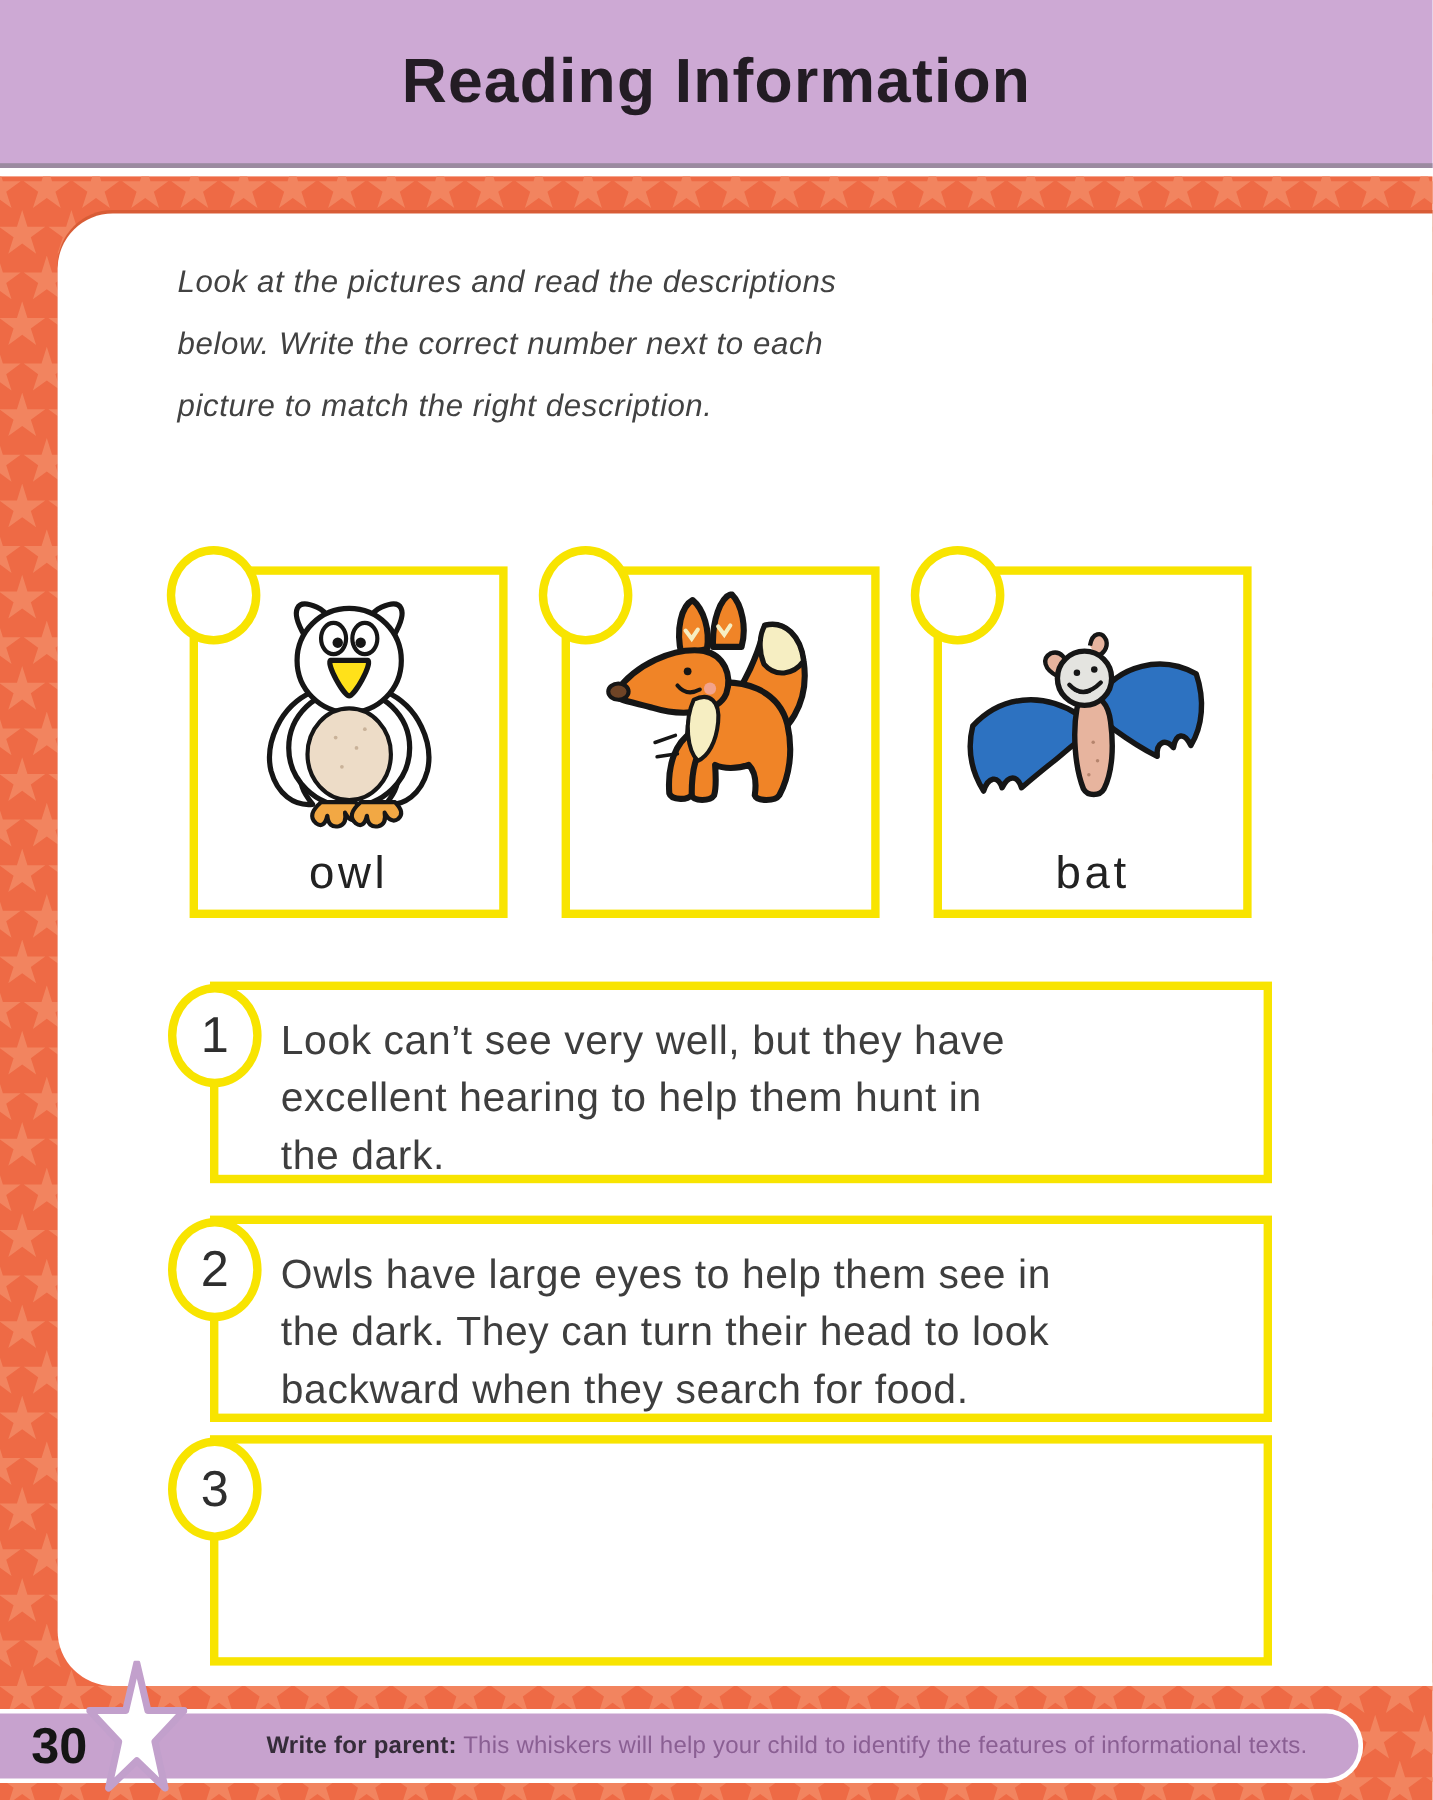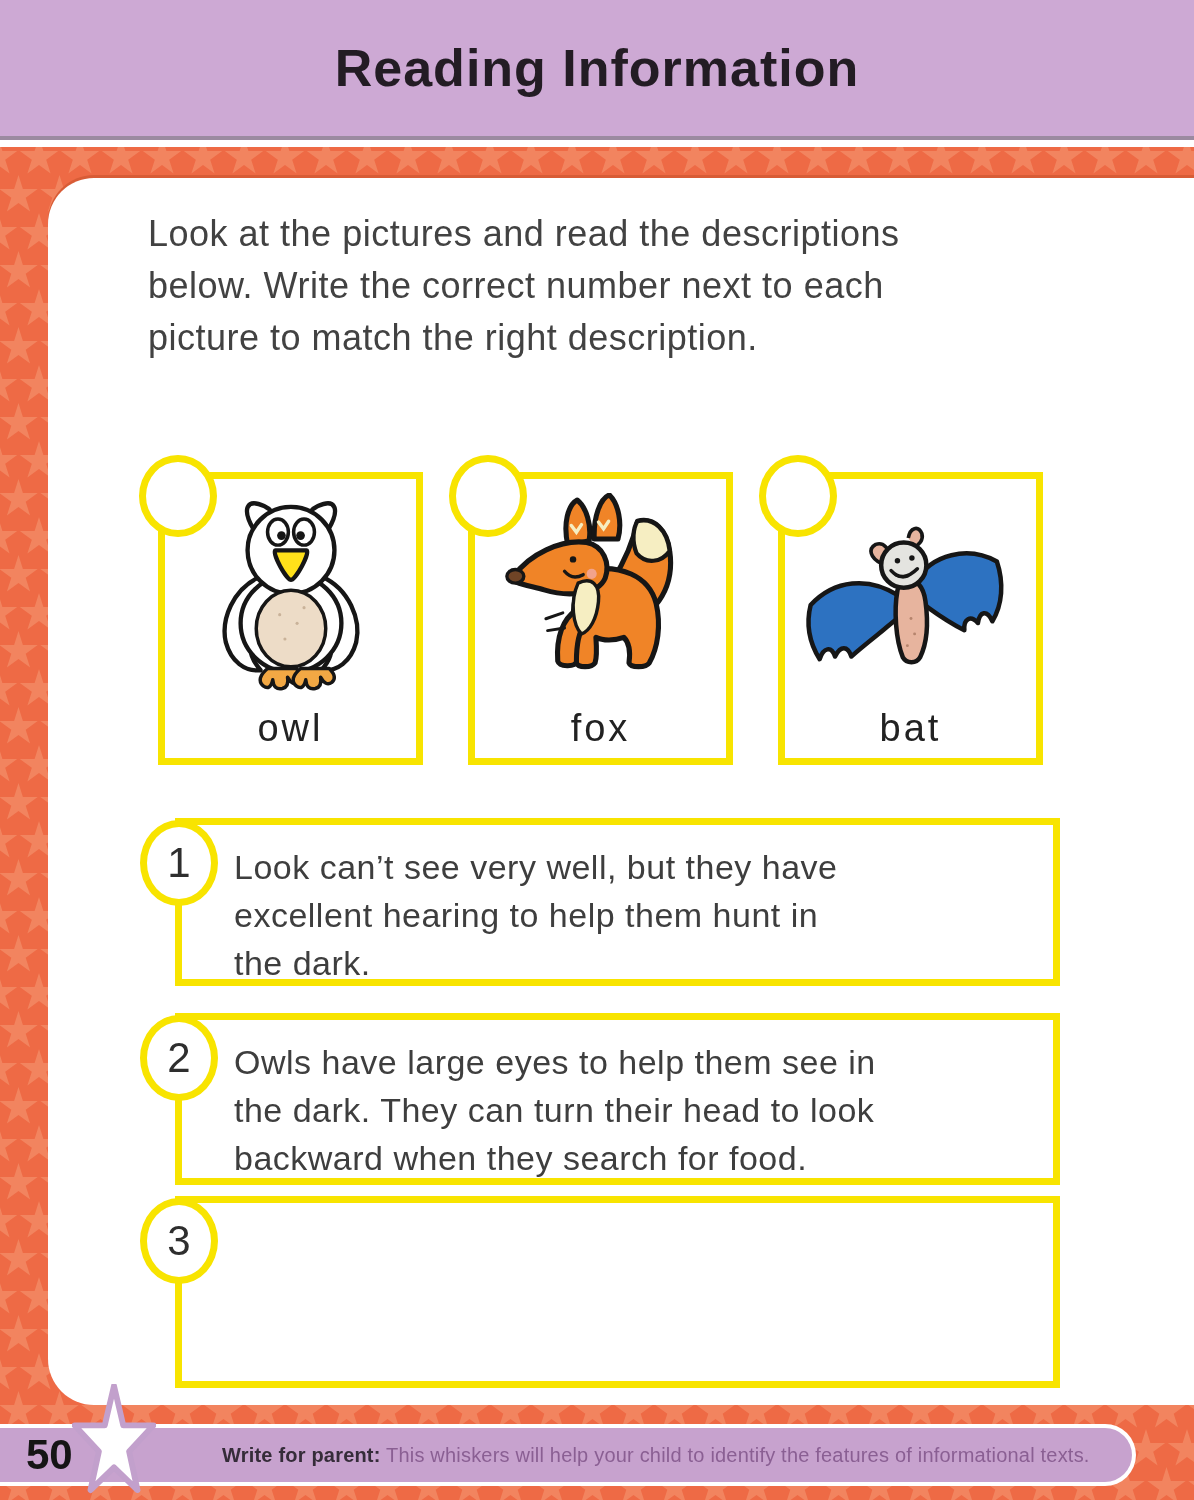--- a/index.html
+++ b/index.html
@@ -14,21 +14,21 @@
   
   .star-bg{position:absolute;left:0;top:147px;width:1194px;height:1353px;background:#ee6a45;overflow:hidden;}
   .star{position:absolute;width:40px;height:40px;background:#f2845f;
         clip-path:polygon(50% 0%,61% 35%,98% 35%,68% 57%,79% 91%,50% 70%,21% 91%,32% 57%,2% 35%,39% 35%);}
 
   
   .content-card{position:absolute;left:48px;top:178px;width:1146px;height:1227px;background:#fff;
                 border-radius:46px 0 0 46px;box-shadow:0 -3px 0 #d85c36;}
 
   .instructions{position:absolute;left:100px;top:30px;width:930px;margin:0;
-                font-size:36px;line-height:52px;letter-spacing:.5px;color:#424242;white-space:pre-line;}
+                font-size:26px;line-height:52px;letter-spacing:.5px;color:#424242;white-space:pre-line;font-style:italic;}
 
   .activity-title{position:absolute;left:110px;top:176px;width:885px;margin:0;text-align:center;
                   font-size:57px;font-weight:700;letter-spacing:1px;color:#262026;}
 
   
   .cards-row{position:absolute;left:110px;top:294px;width:885px;height:295px;
              display:flex;justify-content:space-between;}
   .pic-card{position:relative;width:251px;height:279px;border:7px solid #f8e400;background:#fff;}
   .answer-circle{position:absolute;left:-26px;top:-24px;width:64px;height:68px;
                  border:7px solid #f8e400;border-radius:50%;background:#fff;z-index:2;}
@@ -1194,21 +1194,20 @@
           <path d="M22,98 C40,72 78,54 108,58 C128,62 136,82 130,100 C121,121 84,122 58,114 C42,109 15,106 22,98 Z" fill="#f08427" stroke="#161616" stroke-width="6" stroke-linejoin="round"></path>
           <ellipse cx="24" cy="98" rx="10" ry="8" fill="#6f4426" stroke="#161616" stroke-width="4"></ellipse>
           <circle cx="92" cy="78" r="3.8" fill="#161616"></circle>
           <path d="M82,92 q9,11 22,4" stroke="#161616" stroke-width="4" fill="none" stroke-linecap="round"></path>
           <circle cx="114" cy="95" r="6" fill="#f2a38b"></circle>
           <path d="M90,38 l6,8 l6,-9" stroke="#f6eec2" stroke-width="4" fill="none" stroke-linecap="round"></path>
           <path d="M122,34 l6,8 l6,-9" stroke="#f6eec2" stroke-width="4" fill="none" stroke-linecap="round"></path>
           <path d="M98,106 C114,98 124,108 122,128 C120,148 112,162 102,166 C92,156 88,128 98,106 Z" fill="#f6eec2" stroke="#161616" stroke-width="4" stroke-linejoin="round"></path>
           <path d="M60,148 l20,-7 M62,162 l20,-3" stroke="#161616" stroke-width="3.5" stroke-linecap="round"></path>
         </svg>
-        <div class="pic-label">fox</div>
       </div>
 
       <div class="pic-card">
         <div class="answer-circle"></div>
         <svg class="pic-art" width="226" height="182" viewBox="0 0 250 200" style="margin-top:30px;">
           <path d="M112,80 C78,58 40,62 14,90 C8,114 14,134 24,150 C28,137 37,135 41,147 C47,135 55,135 59,147 C67,140 78,131 88,123 C97,116 105,108 114,102 Z" fill="#2d72c1" stroke="#161616" stroke-width="5" stroke-linejoin="round"></path>
           <path d="M130,64 C148,34 188,24 220,42 C228,66 226,90 215,108 C209,95 201,97 199,110 C191,101 183,105 184,118 C172,112 155,101 144,93 C136,87 130,78 130,70 Z" fill="#2d72c1" stroke="#161616" stroke-width="5" stroke-linejoin="round"></path>
           <path d="M118,62 C131,60 139,70 141,86 C144,108 143,132 135,148 C131,155 120,155 116,148 C108,128 106,96 110,74 C112,66 114,63 118,62 Z" fill="#e7b49e" stroke="#161616" stroke-width="5"></path>
           <circle cx="125" cy="105" r="1.6" fill="#b5846d"></circle>
             <circle cx="129" cy="122" r="1.6" fill="#b5846d"></circle>
@@ -1239,21 +1238,21 @@
 backward when they search for food.</p>
     </section>
 
     <section class="desc-box b3">
       <div class="num-badge">3</div>
     </section>
   </main>
 
   <footer>
     <div class="note-band">
-      <span class="page-num">50</span>
+      <span class="page-num">30</span>
       <p class="note">
         <strong>Write for parent:</strong>
         <span>This whiskers will help your child to identify the features of informational texts.</span>
       </p>
     </div>
     <svg class="footer-star" viewBox="0 0 100 140">
       <polygon points="50,2 61,49 97,49 68,80 78,126 50,99 22,126 32,80 3,49 39,49" fill="#ffffff" stroke="#c2a0cc" stroke-width="7" stroke-linejoin="round"></polygon>
     </svg>
   </footer>
 </div>

